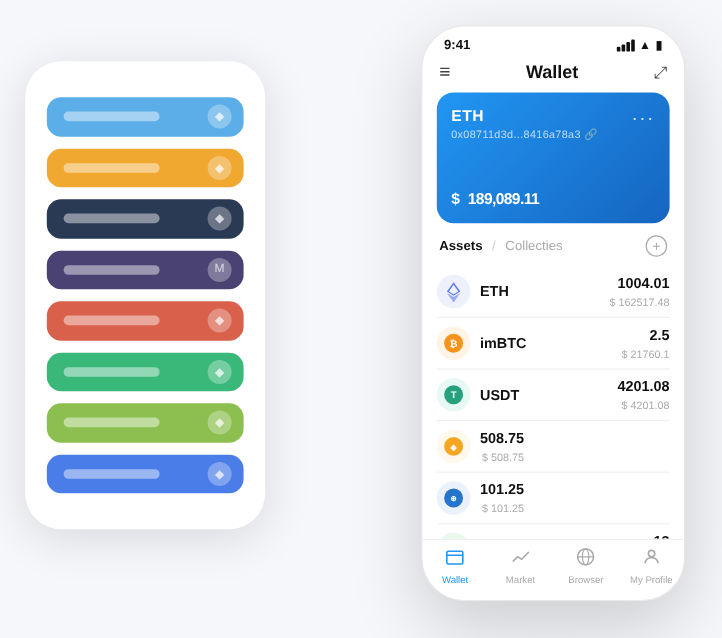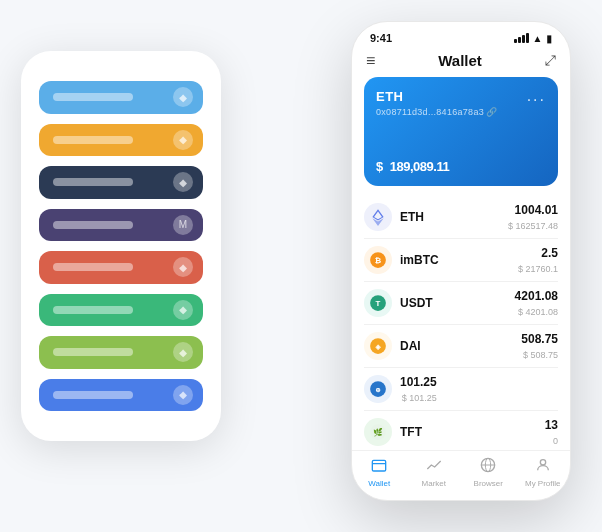--- a/index.html
+++ b/index.html
@@ -370,20 +370,28 @@
         <span class="eth-card-title">ETH</span>
         <span class="eth-card-dots">...</span>
       </div>
       <div class="eth-card-address">0x08711d3d...8416a78a3 🔗</div>
       <div class="eth-card-balance">
         <span>$</span>
         <span>189,089.11</span>
       </div>
     </div>
 
+    <div class="assets-header">
+      <div class="assets-tabs">
+        <span class="assets-tab">Assets</span>
+        <span class="assets-divider">/</span>
+        <span class="assets-tab inactive">Collecties</span>
+      </div>
+      <div class="add-btn">+</div>
+    </div>
 
     <div class="asset-list">
     <div class="asset-row">
           <div class="asset-icon" style="background: rgb(238, 240, 251); color: rgb(98, 126, 234); font-size: 16px;">
             <svg width="18" height="18" viewBox="0 0 32 32">
               <path d="M16 2L6 16l10 6 10-6L16 2zm0 4l7 10-7 4-7-4 7-10z" fill="#627eea"></path>
               <path d="M16 24l-10-6 10 14 10-14-10 6z" fill="#627eea" opacity="0.6"></path>
             </svg>
           </div>
           <div class="asset-name">ETH</div>
@@ -418,21 +426,20 @@
             <div class="asset-usd">$ 4201.08</div>
           </div>
         </div>
         <div class="asset-row">
           <div class="asset-icon" style="background: rgb(255, 248, 236); color: rgb(245, 166, 35); font-size: 14px;">
             <svg width="18" height="18" viewBox="0 0 32 32">
               <circle cx="16" cy="16" r="14" fill="#f5a623"></circle>
               <text x="16" y="21" text-anchor="middle" font-size="12" fill="white" font-weight="bold">◈</text>
             </svg>
           </div>
-          <div class="asset-name">DAI</div>
           <div class="asset-values">
             <div class="asset-amount">508.75</div>
             <div class="asset-usd">$ 508.75</div>
           </div>
         </div>
         <div class="asset-row">
           <div class="asset-icon" style="background: rgb(234, 241, 251); color: rgb(39, 117, 202); font-size: 14px;">
             <svg width="18" height="18" viewBox="0 0 32 32">
               <circle cx="16" cy="16" r="14" fill="#2775ca"></circle>
               <text x="16" y="21" text-anchor="middle" font-size="11" fill="white" font-weight="bold">⊕</text>

